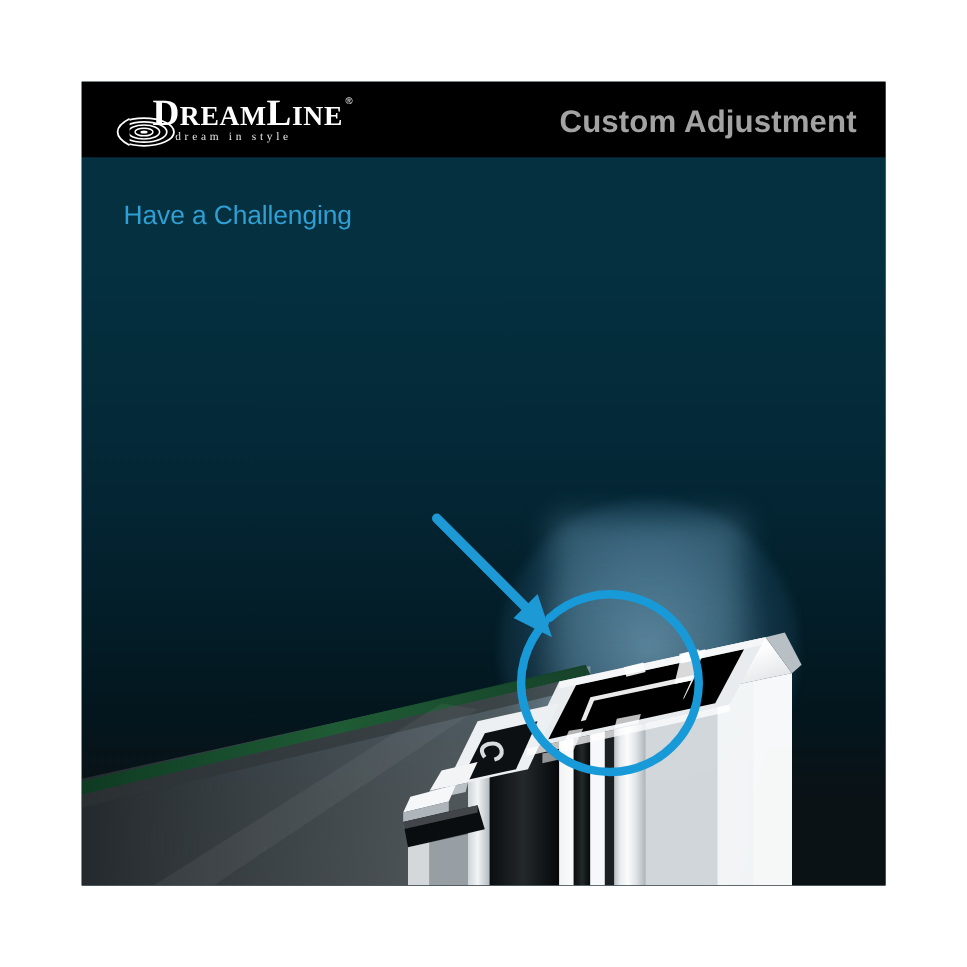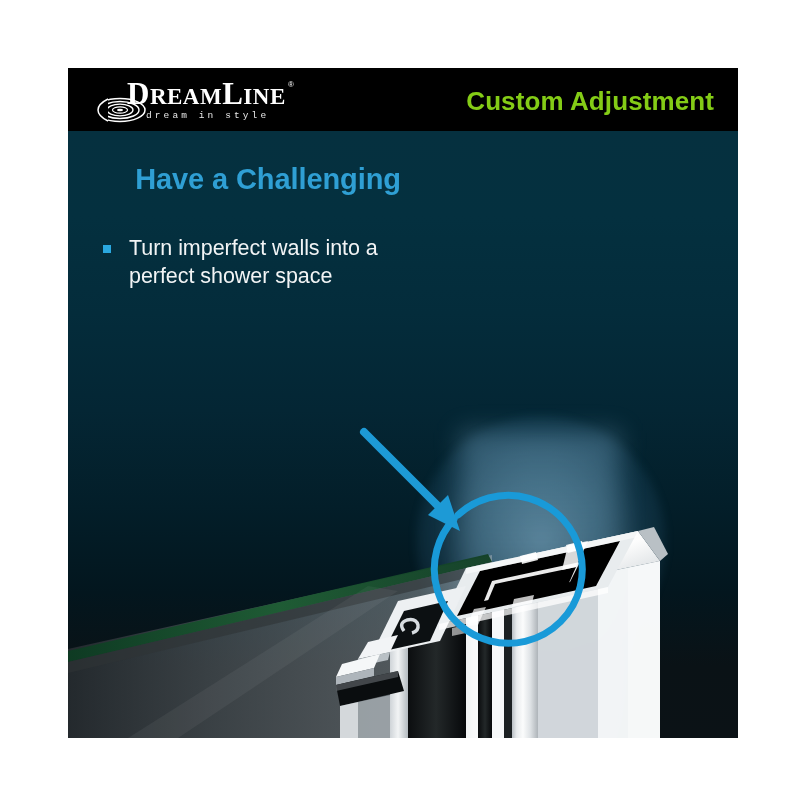--- a/index.html
+++ b/index.html
@@ -72,29 +72,29 @@
     font-size: 8px;
     font-family: "Liberation Sans", sans-serif;
   }
   #brand-tagline {
     position: absolute;
     left: 52px;
     top: 35px;
     color: #e8e8e8;
     font-size: 9.5px;
     letter-spacing: 3.1px;
-    font-family: Liberation Mono, monospace;
+    font-family: Liberation Serif, serif;
     white-space: nowrap;
   }
 
   #header-title {
     position: absolute;
     right: 24px;
     top: 18px;
-    color: #84cc16;
+    color: #a3a3a3;
     font-size: 26px;
     font-weight: bold;
     white-space: nowrap;
     letter-spacing: 0.1px;
   }
 
   
   #body-area {
     position: absolute;
     left: 0;
@@ -148,26 +148,25 @@
   
   #copy-block {
     position: absolute;
     left: 35px;
     top: 30px;
     width: 330px;
     z-index: 20;
   }
   #headline {
     color: #2f9fd4;
-    font-size: 29px;
+    font-size: 22px;
     line-height: 37px;
-    font-weight: bold;
+    font-weight: normal;
     margin: 0;
     letter-spacing: -0.1px;
-    text-align: center;
   }
   #bullet-list {
     list-style: none;
     margin: 36px 0 0 0;
     padding: 0;
   }
   .bullet-item {
     position: relative;
     padding-left: 26px;
     margin-bottom: 26px;
@@ -234,24 +233,20 @@
 
   <div id="body-area">
 
     <div id="product-glow"></div>
     <div id="product-glow-beam"></div>
 
     <div id="copy-block">
       <h1 id="headline"><span>Have a Challenging</span><br></h1>
 
       <ul id="bullet-list">
-        <li class="bullet-item">
-          <span class="bullet-marker"></span>
-          <span>Turn imperfect walls into a perfect shower space</span>
-        </li>
       </ul>
     </div>
 
     <svg id="product-illustration" viewBox="0 0 670 607">
       <defs>
         <linearGradient id="gGlassFace" x1="0" y1="0" x2="1" y2="0">
           <stop offset="0%" stop-color="#3c4044" stop-opacity="0.92"></stop>
           <stop offset="35%" stop-color="#6e7478" stop-opacity="0.88"></stop>
           <stop offset="70%" stop-color="#9aa0a4" stop-opacity="0.85"></stop>
           <stop offset="100%" stop-color="#b6bcbf" stop-opacity="0.85"></stop>

